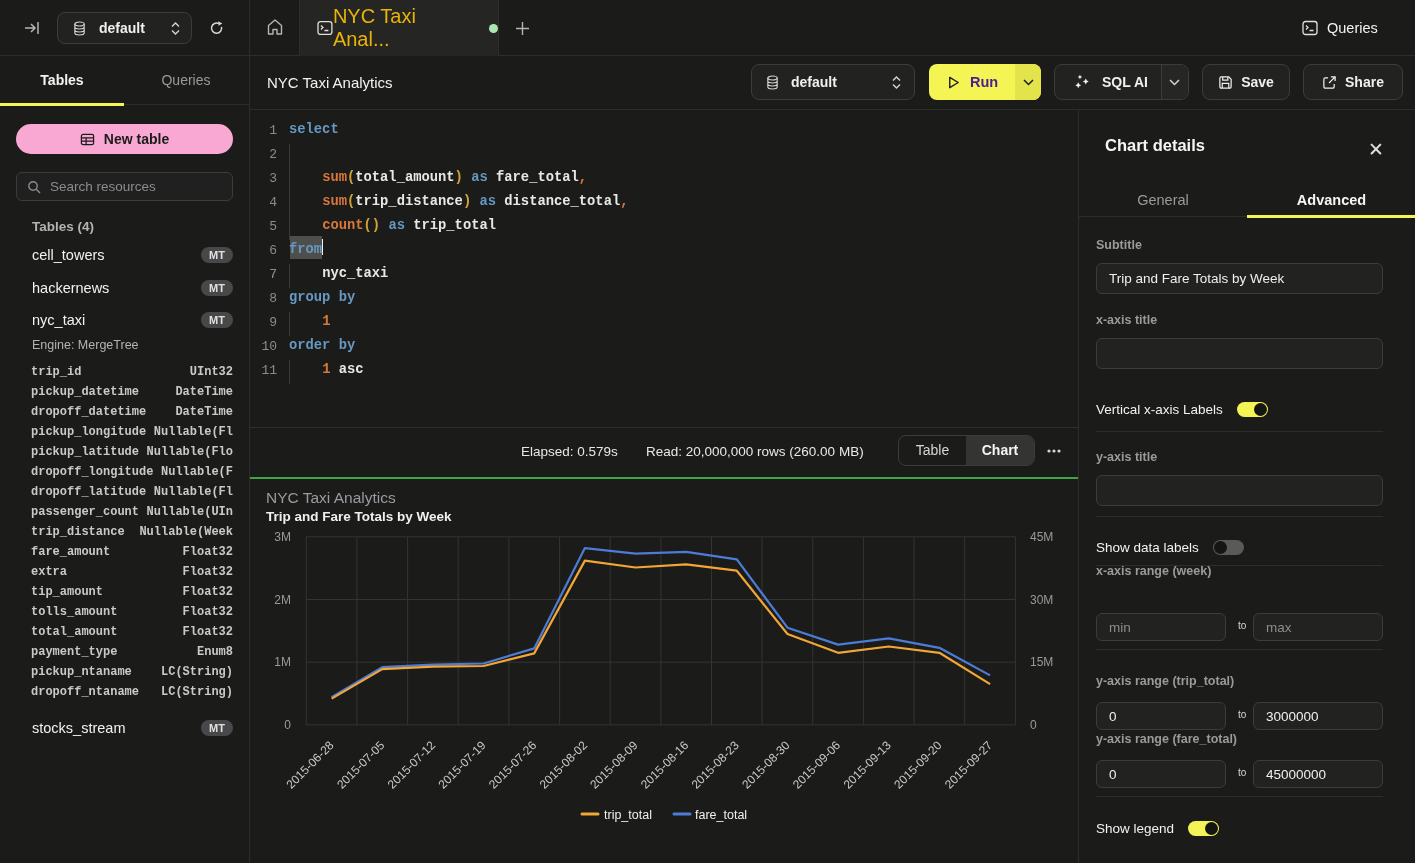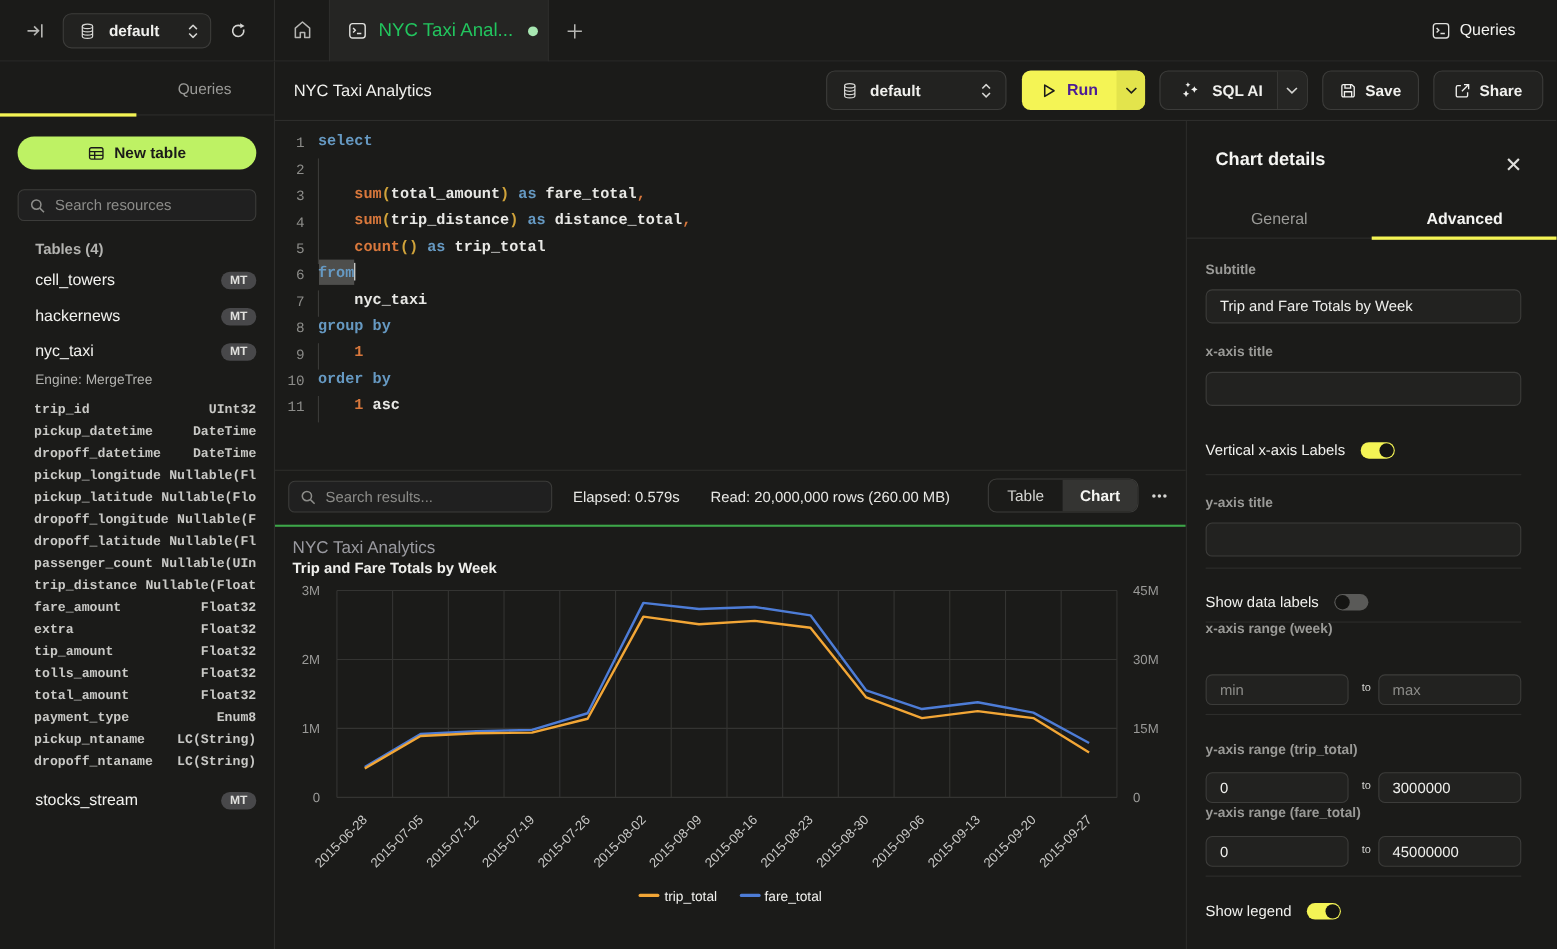--- a/index.html
+++ b/index.html
@@ -9,33 +9,33 @@
 
 
 #topbar { position:absolute; left:0; top:0; width:1415px; height:56px; background:#1b1b19; border-bottom:1px solid #2d2d2b; }
 #collapse { position:absolute; left:24px; top:20px; }
 #dbsel { position:absolute; left:57px; top:12px; width:135px; height:32px; background:#222220; border:1px solid #3c3c3a; border-radius:8px; display:flex; align-items:center; }
 #dbsel .txt { font-size:14px; font-weight:600; color:#f0f0ed; margin-left:12px; }
 #refresh { position:absolute; left:209px; top:20px; }
 #homeic { position:absolute; left:266px; top:18px; }
 #tab1 { position:absolute; left:299px; top:0; width:200px; height:56px; background:#252523; border-left:1px solid #2d2d2b; border-right:1px solid #2d2d2b; display:flex; align-items:center; }
 #tab1 .ticon { margin-left:17px; }
-#tab1 .tname { font-size:17px; color:#22c55e; margin-left:11px; }
+#tab1 .tname { font-size:20px; color:#eab308; }
 #tab1 .dot { width:9px; height:9px; border-radius:50%; background:#a8e7b2; margin-left:13px; }
 
 #queries { position:absolute; left:1302px; top:20px; display:flex; align-items:center; }
 #queries .qtxt { font-size:14.5px; color:#f2f2ef; margin-left:9px; }
 
 
 #sidebar { position:absolute; left:0; top:56px; width:250px; height:807px; background:#1b1b19; border-right:1px solid #2d2d2b; }
 #sbtabs { position:absolute; left:0; top:0; width:249px; height:49px; border-bottom:1px solid #2d2d2b; }
 #sbtabs .t1 { position:absolute; left:0; top:0; width:124px; height:49px; text-align:center; line-height:49px; font-size:14px; font-weight:600; color:#f2f2ef; }
 #sbtabs .t2 { position:absolute; left:124px; top:0; width:124px; height:49px; text-align:center; line-height:49px; font-size:14px; color:#9a9a97; }
 #sbtabs .underline { position:absolute; left:0; top:47px; width:124px; height:3px; background:#f4f455; }
-#newtable { position:absolute; left:16px; top:68px; width:217px; height:30px; background:#bef264; border-radius:15px; display:flex; align-items:center; justify-content:center; color:#1b1b19; font-size:14px; font-weight:600; }
+#newtable { position:absolute; left:16px; top:68px; width:217px; height:30px; background:#f9a8d4; border-radius:15px; display:flex; align-items:center; justify-content:center; color:#1b1b19; font-size:14px; font-weight:600; }
 #newtable svg { margin-right:9px; }
 #sbsearch { position:absolute; left:16px; top:116px; width:217px; height:29px; background:#202020; border:1px solid #3c3c3a; border-radius:6px; display:flex; align-items:center; }
 #sbsearch .ph { color:#8c8c89; font-size:13.5px; margin-left:9px; }
 #tableshdr { position:absolute; left:32px; top:163px; font-size:13.5px; font-weight:600; color:#b3b3b0; }
 .trow { position:absolute; left:32px; width:201px; height:20px; display:flex; align-items:center; justify-content:space-between; }
 .trow .nm { font-size:14.5px; color:#f2f2ef; }
 .badge { background:#48484a; color:#e0e0dd; border-radius:9px; font-size:11px; font-weight:600; padding:2px 8px; }
 #engine { position:absolute; left:32px; top:282px; font-size:12.5px; color:#b3b3b0; }
 .col { position:absolute; left:31px; width:202px; font-family:"Liberation Mono", monospace; font-size:12px; font-weight:700; color:#c9c9c6; display:flex; justify-content:space-between; white-space:pre; }
 .col .ty { color:#c9c9c6; }
@@ -144,20 +144,21 @@
       <svg width="16" height="16" viewBox="0 0 16 16">
           <rect x="1" y="1.5" width="14" height="13" rx="2.5" stroke="#e0e0dd" stroke-width="1.3" fill="none"></rect>
           <path d="M4 5.5l2 2-2 2M7.5 10.5h4" stroke="#e0e0dd" stroke-width="1.3" fill="none"></path>
         </svg>
       <span class="qtxt">Queries</span>
     </div>
   </div>
 
   <div id="sidebar">
     <div id="sbtabs">
+      <div class="t1">Tables</div>
       <div class="t2">Queries</div>
       <div class="underline"></div>
     </div>
     <div id="newtable">
       <svg width="15" height="15" viewBox="0 0 16 16">
           <rect x="1.5" y="2.5" width="13" height="11" rx="1.8" stroke="#1b1b19" stroke-width="1.3" fill="none"></rect>
           <path d="M1.5 6.2h13M1.5 9.8h13M6.5 6.2v7.3" stroke="#1b1b19" stroke-width="1.3" fill="none"></path>
         </svg>
       New table
     </div>
@@ -183,21 +184,21 @@
       </div>
     <div id="engine">Engine: MergeTree</div>
     <div class="col" style="top:309px"><span>trip_id</span><span class="ty">UInt32</span></div>
     <div class="col" style="top:329px"><span>pickup_datetime</span><span class="ty">DateTime</span></div>
     <div class="col" style="top:349px"><span>dropoff_datetime</span><span class="ty">DateTime</span></div>
     <div class="col" style="top:369px"><span>pickup_longitude</span><span class="ty">Nullable(Fl</span></div>
     <div class="col" style="top:389px"><span>pickup_latitude</span><span class="ty">Nullable(Flo</span></div>
     <div class="col" style="top:409px"><span>dropoff_longitude</span><span class="ty">Nullable(F</span></div>
     <div class="col" style="top:429px"><span>dropoff_latitude</span><span class="ty">Nullable(Fl</span></div>
     <div class="col" style="top:449px"><span>passenger_count</span><span class="ty">Nullable(UIn</span></div>
-    <div class="col" style="top:469px"><span>trip_distance</span><span class="ty">Nullable(Float</span></div>
+    <div class="col" style="top:469px"><span>trip_distance</span><span class="ty">Nullable(Week</span></div>
     <div class="col" style="top:489px"><span>fare_amount</span><span class="ty">Float32</span></div>
     <div class="col" style="top:509px"><span>extra</span><span class="ty">Float32</span></div>
     <div class="col" style="top:529px"><span>tip_amount</span><span class="ty">Float32</span></div>
     <div class="col" style="top:549px"><span>tolls_amount</span><span class="ty">Float32</span></div>
     <div class="col" style="top:569px"><span>total_amount</span><span class="ty">Float32</span></div>
     <div class="col" style="top:589px"><span>payment_type</span><span class="ty">Enum8</span></div>
     <div class="col" style="top:609px"><span>pickup_ntaname</span><span class="ty">LC(String)</span></div>
     <div class="col" style="top:629px"><span>dropoff_ntaname</span><span class="ty">LC(String)</span></div>
     <div class="trow" style="top:662px">
         <span class="nm">stocks_stream</span>
@@ -282,27 +283,20 @@
     <div class="cl" style="top:108px">    <span class="fn">count</span><span class="pa">()</span> <span class="kw">as</span> <span class="ident">trip_total</span></div>
     <div class="cl" style="top:132px"><span class="kw">from</span></div>
     <div class="cl" style="top:156px">    <span class="ident">nyc_taxi</span></div>
     <div class="cl" style="top:180px"><span class="kw">group by</span></div>
     <div class="cl" style="top:204px">    <span class="nu">1</span></div>
     <div class="cl" style="top:228px"><span class="kw">order by</span></div>
     <div class="cl" style="top:252px">    <span class="nu">1</span> <span class="ident">asc</span></div>
   </div>
 
   <div id="toolbar">
-    <div id="rsearch">
-      <svg width="14" height="14" viewBox="0 0 14 14" style="margin-left:10px">
-          <circle cx="6" cy="6" r="4.2" stroke="#8c8c89" stroke-width="1.4" fill="none"></circle>
-          <path d="M9.2 9.2L13 13" stroke="#8c8c89" stroke-width="1.4"></path>
-        </svg>
-      <span class="ph">Search results...</span>
-    </div>
     <div id="elapsed">Elapsed: 0.579s</div>
     <div id="readrows">Read: 20,000,000 rows (260.00 MB)</div>
     <div id="tctoggle">
         <span class="seg">Table</span>
         <span class="seg active">Chart</span>
       </div>
     <svg id="dots" width="14" height="4" viewBox="0 0 14 4" style="position:absolute;left:797px;top:21px">
         <circle cx="2" cy="2" r="1.6" fill="#d5d5d2"></circle>
         <circle cx="7" cy="2" r="1.6" fill="#d5d5d2"></circle>
         <circle cx="12" cy="2" r="1.6" fill="#d5d5d2"></circle>

